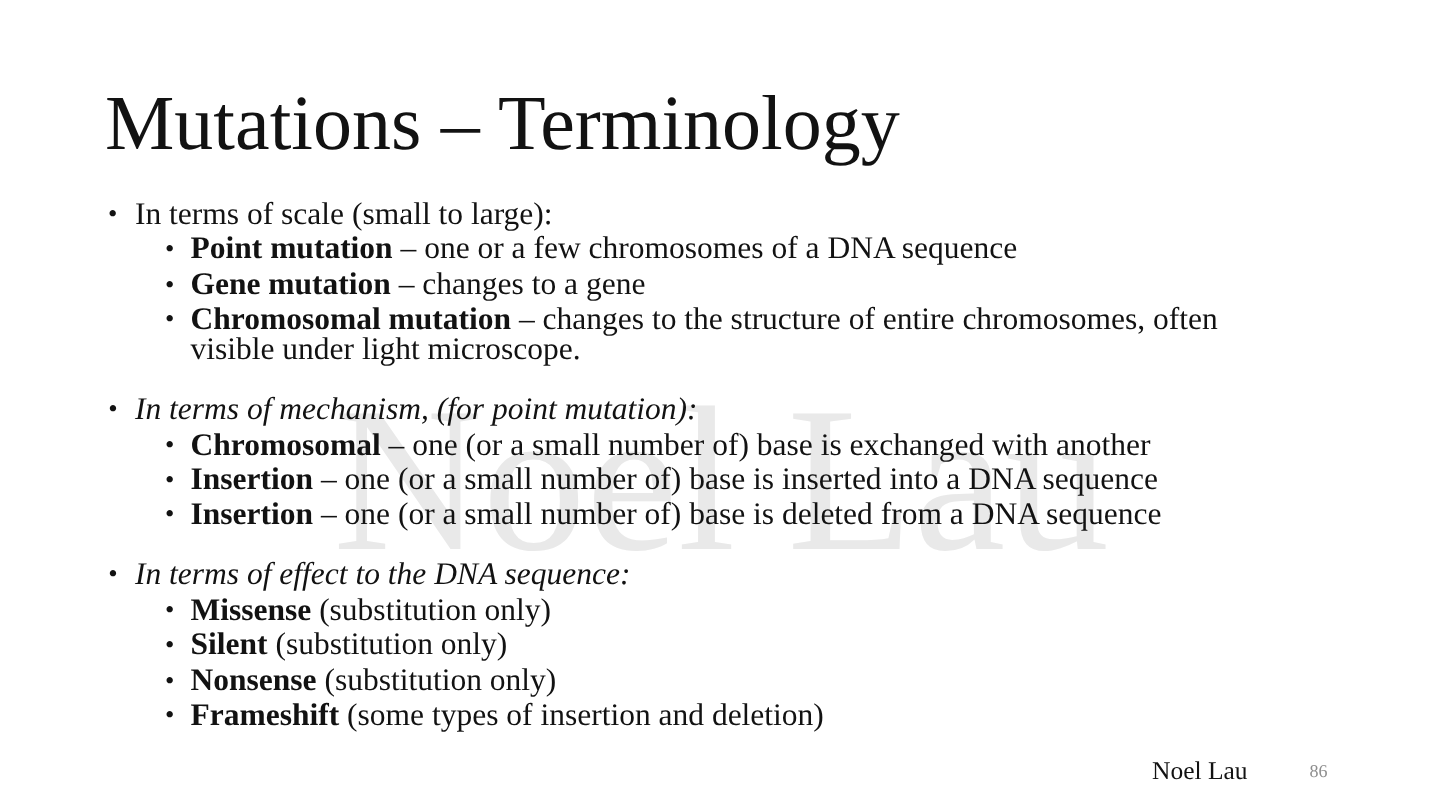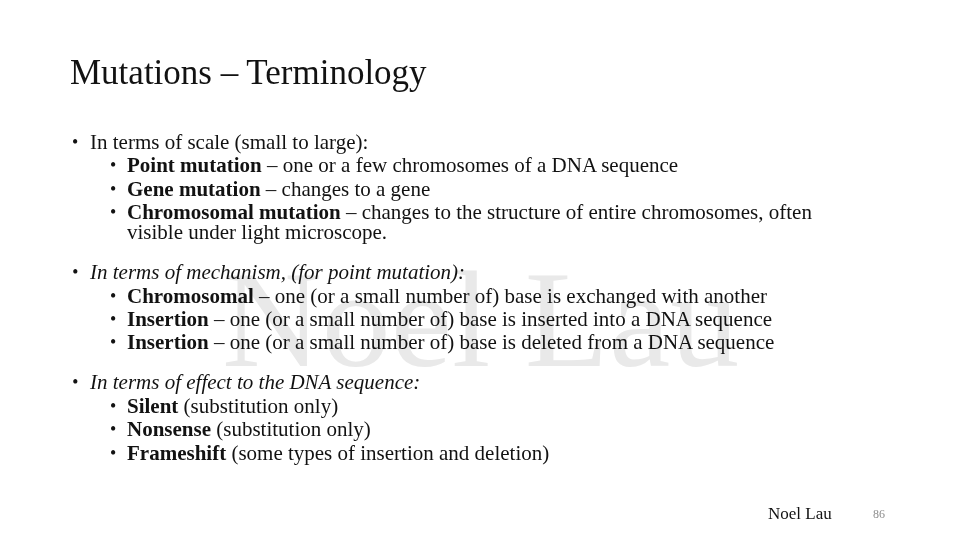--- a/index.html
+++ b/index.html
@@ -21,21 +21,21 @@
     color: #e9e9e9;
     white-space: nowrap;
     z-index: 0;
     user-select: none;
   }
   .title {
     position: absolute;
     left: 70px;
     top: 54px;
     margin: 0;
-    font-size: 35px;
+    font-size: 52px;
     font-weight: normal;
     line-height: 1.1;
     z-index: 1;
   }
   .bullets {
     position: absolute;
     left: 72px;
     top: 132px;
     width: 800px;
     font-size: 21px;
@@ -90,20 +90,21 @@
     <div class="li l1"><span class="txt">In terms of scale (small to large):</span></div>
     <div class="li l2"><span class="lead">Point mutation</span><span class="txt"> – one or a few chromosomes of a DNA sequence</span></div>
     <div class="li l2"><span class="lead">Gene mutation</span><span class="txt"> – changes to a gene</span></div>
     <div class="li l2"><span class="lead">Chromosomal mutation</span><span class="txt"> – changes to the structure of entire chromosomes, often
 visible under light microscope.</span></div>
     <div class="li l1"><span class="txt">In terms of mechanism, (for point mutation):</span></div>
     <div class="li l2"><span class="lead">Chromosomal</span><span class="txt"> – one (or a small number of) base is exchanged with another</span></div>
     <div class="li l2"><span class="lead">Insertion</span><span class="txt"> – one (or a small number of) base is inserted into a DNA sequence</span></div>
     <div class="li l2"><span class="lead">Insertion</span><span class="txt"> – one (or a small number of) base is deleted from a DNA sequence</span></div>
     <div class="li l1"><span class="txt">In terms of effect to the DNA sequence:</span></div>
+    <div class="li l2"><span class="lead">Missense</span><span class="txt"> (substitution only)</span></div>
     <div class="li l2"><span class="lead">Silent</span><span class="txt"> (substitution only)</span></div>
     <div class="li l2"><span class="lead">Nonsense</span><span class="txt"> (substitution only)</span></div>
     <div class="li l2"><span class="lead">Frameshift</span><span class="txt"> (some types of insertion and deletion)</span></div>
   </div>
 
   <div class="footer-author">Noel Lau</div>
   <div class="slide-number">86</div>
 
 </div>
 

